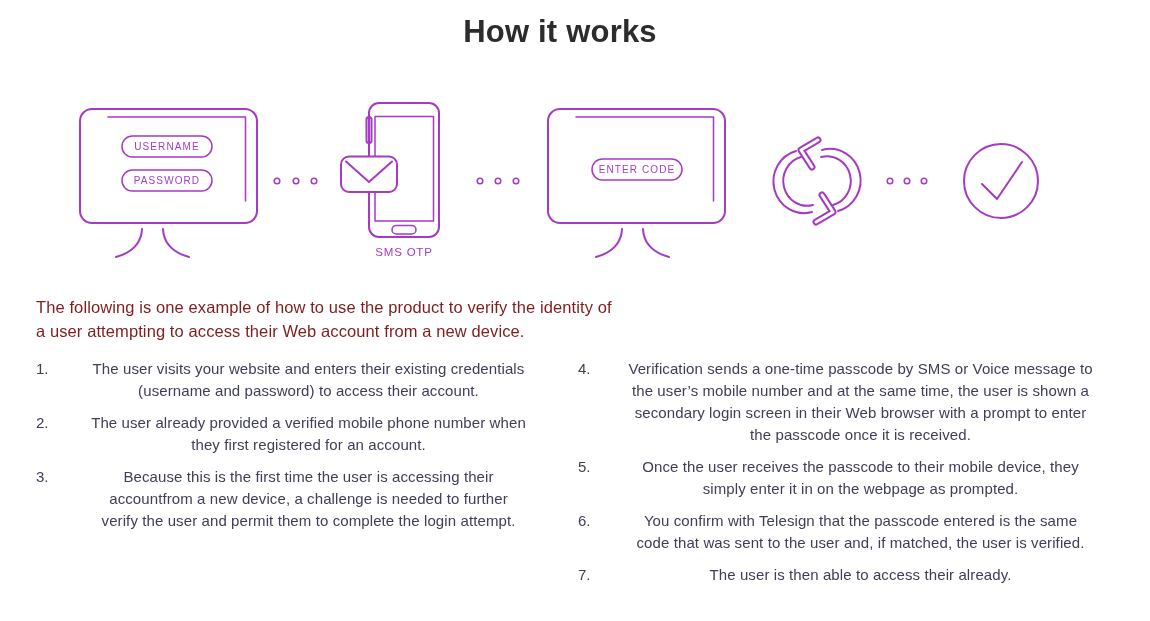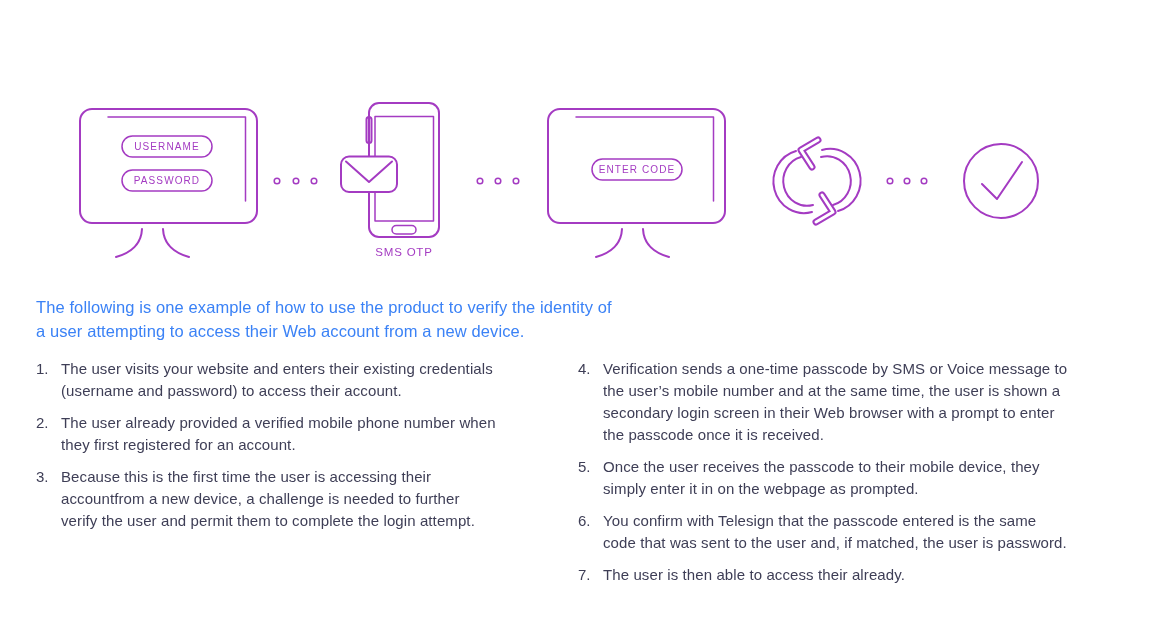--- a/index.html
+++ b/index.html
@@ -46,21 +46,21 @@
     font-size: 11.5px;
     letter-spacing: 0.8px;
     text-anchor: middle;
   }
   .intro {
     position: absolute;
     left: 36px;
     top: 295px;
     font-size: 16.5px;
     line-height: 24px;
-    color: #3b82f6;
+    color: #7f1d1d;
     white-space: pre-line;
     letter-spacing: 0.1px;
   }
   .steps-col {
     position: absolute;
     top: 358px;
     font-size: 15px;
     line-height: 22px;
     color: #3e3e56;
   }
@@ -71,27 +71,29 @@
     margin-bottom: 10px;
   }
   .step-num {
     flex: 0 0 25px;
     color: #3e3e56;
   }
   .step-text {
     flex: 1;
     white-space: pre-line;
     letter-spacing: 0.1px;
+    text-align: center;
   }
 </style>
 </head>
 <body>
 
 <div class="page">
 
+  <h1 class="page-title">How it works</h1>
 
   <svg class="diagram-svg" width="1150" height="275" viewBox="0 0 1150 275" xmlns="http://www.w3.org/2000/svg">
 
     <g>
       <rect class="ln" x="80" y="109" width="177" height="114" rx="12"></rect>
       <path class="ln-thin" d="M108 117 H245.5 V201"></path>
       <rect class="ln-thin" x="122" y="136" width="90" height="21" rx="10.5"></rect>
       <text class="pill-label" x="167" y="150">USERNAME</text>
       <rect class="ln-thin" x="122" y="170" width="90" height="21" rx="10.5"></rect>
       <text class="pill-label" x="167" y="184">PASSWORD</text>
@@ -186,21 +188,21 @@
 the passcode once it is received.</span>
     </div>
     <div class="step">
       <span class="step-num">5.</span>
       <span class="step-text">Once the user receives the passcode to their mobile device, they
 simply enter it in on the webpage as prompted.</span>
     </div>
     <div class="step">
       <span class="step-num">6.</span>
       <span class="step-text">You confirm with Telesign that the passcode entered is the same
-code that was sent to the user and, if matched, the user is password.</span>
+code that was sent to the user and, if matched, the user is verified.</span>
     </div>
     <div class="step">
       <span class="step-num">7.</span>
       <span class="step-text">The user is then able to access their already.</span>
     </div>
   </div>
 
 </div>
 
 </body></html>

